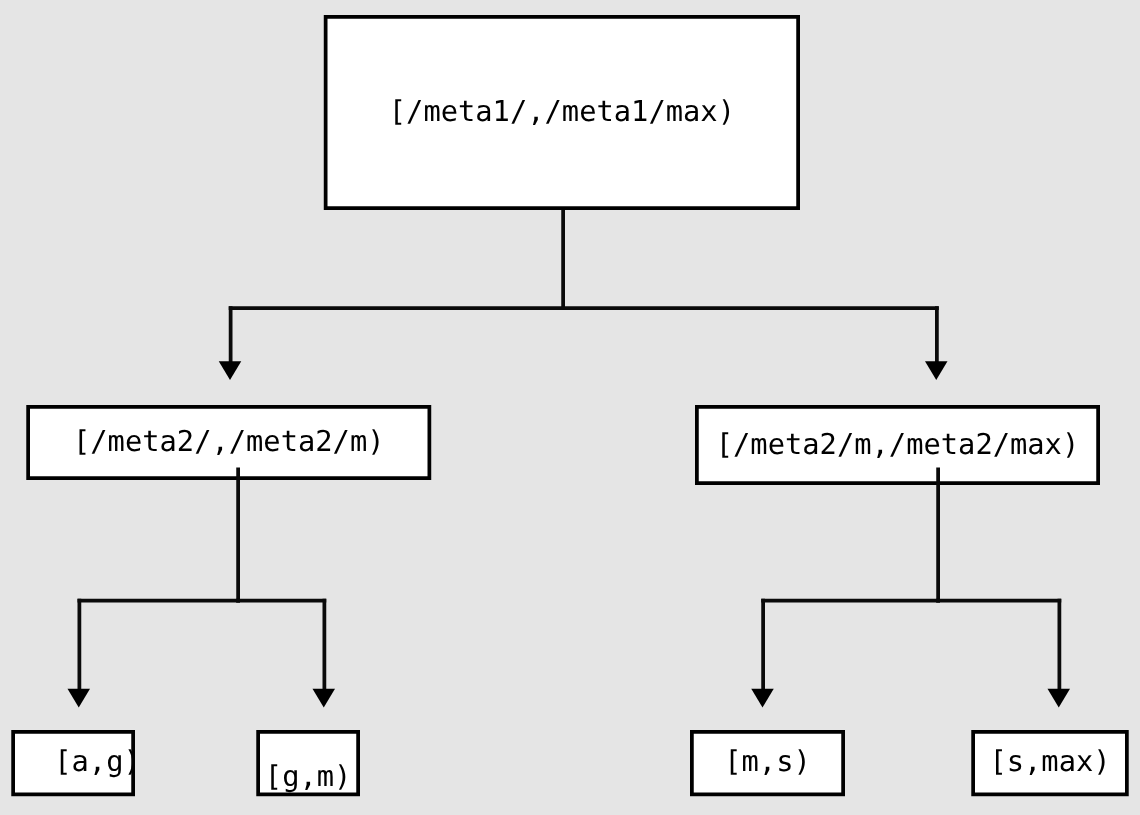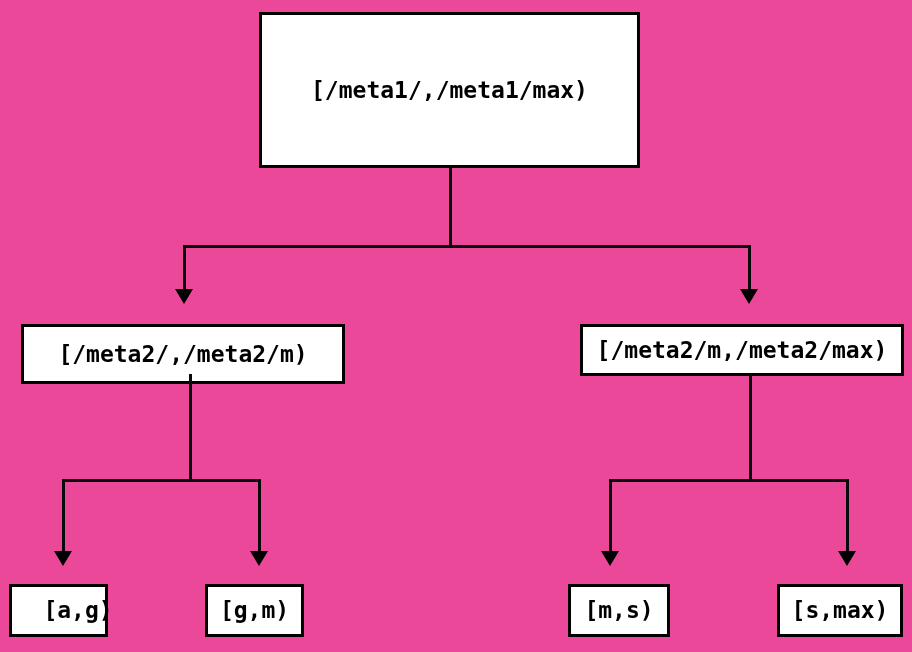--- a/index.html
+++ b/index.html
@@ -5,24 +5,23 @@
 <style>
   html, body {
     margin: 0;
     padding: 0;
     background: #ffffff;
   }
   #canvas {
     position: relative;
     width: 912px;
     height: 652px;
-    background: #ec4899;
+    background: #e5e5e5;
     overflow: hidden;
     font-family: "DejaVu Sans Mono", "Liberation Mono", monospace;
-    font-weight: bold;
   }
   .node {
     position: absolute;
     box-sizing: border-box;
     background: #ffffff;
     border: 3px solid #000000;
     display: flex;
     align-items: center;
     justify-content: center;
     color: #000000;
@@ -71,21 +70,21 @@
   <div class="edge-v" style="left:183px; top:245px; height:46px;"></div>
   <div class="arrow-head" style="left:175px; top:289px;"></div>
 
   <div class="edge-v" style="left:748px; top:245px; height:46px;"></div>
   <div class="arrow-head" style="left:740px; top:289px;"></div>
 
   <div class="node" style="left:21px; top:324px; width:324px; height:60px;">
     <span class="node-label">[/meta2/,/meta2/m)</span>
   </div>
 
-  <div class="node" style="left:580px; top:324px; width:324px; height:52px;">
+  <div class="node" style="left:556px; top:324px; width:324px; height:64px;">
     <span class="node-label">[/meta2/m,/meta2/max)</span>
   </div>
 
   <div class="edge-v" style="left:189px; top:374px; height:108px;"></div>
   <div class="edge-h" style="left:62px; top:479px; width:130px;"></div>
   <div class="edge-h" style="left:189px; top:479px; width:72px;"></div>
 
   <div class="edge-v" style="left:62px; top:479px; height:73px;"></div>
   <div class="arrow-head" style="left:54px; top:551px;"></div>
 
@@ -99,25 +98,25 @@
   <div class="edge-v" style="left:609px; top:479px; height:73px;"></div>
   <div class="arrow-head" style="left:601px; top:551px;"></div>
 
   <div class="edge-v" style="left:846px; top:479px; height:73px;"></div>
   <div class="arrow-head" style="left:838px; top:551px;"></div>
 
   <div class="node" style="left:9px; top:584px; width:99px; height:53px;padding-left:39px;">
     <span class="node-label">[a,g)</span>
   </div>
 
-  <div class="node" style="left:205px; top:584px; width:99px; height:53px;">
+  <div class="node" style="left:205px; top:584px; width:83px; height:53px;align-items:flex-end;">
     <span class="node-label">[g,m)</span>
   </div>
 
-  <div class="node" style="left:552px; top:584px; width:102px; height:53px;margin-left:16px;">
+  <div class="node" style="left:552px; top:584px; width:124px; height:53px;">
     <span class="node-label">[m,s)</span>
   </div>
 
   <div class="node" style="left:777px; top:584px; width:126px; height:53px;">
     <span class="node-label">[s,max)</span>
   </div>
 
 </div>
 
 </body></html>

